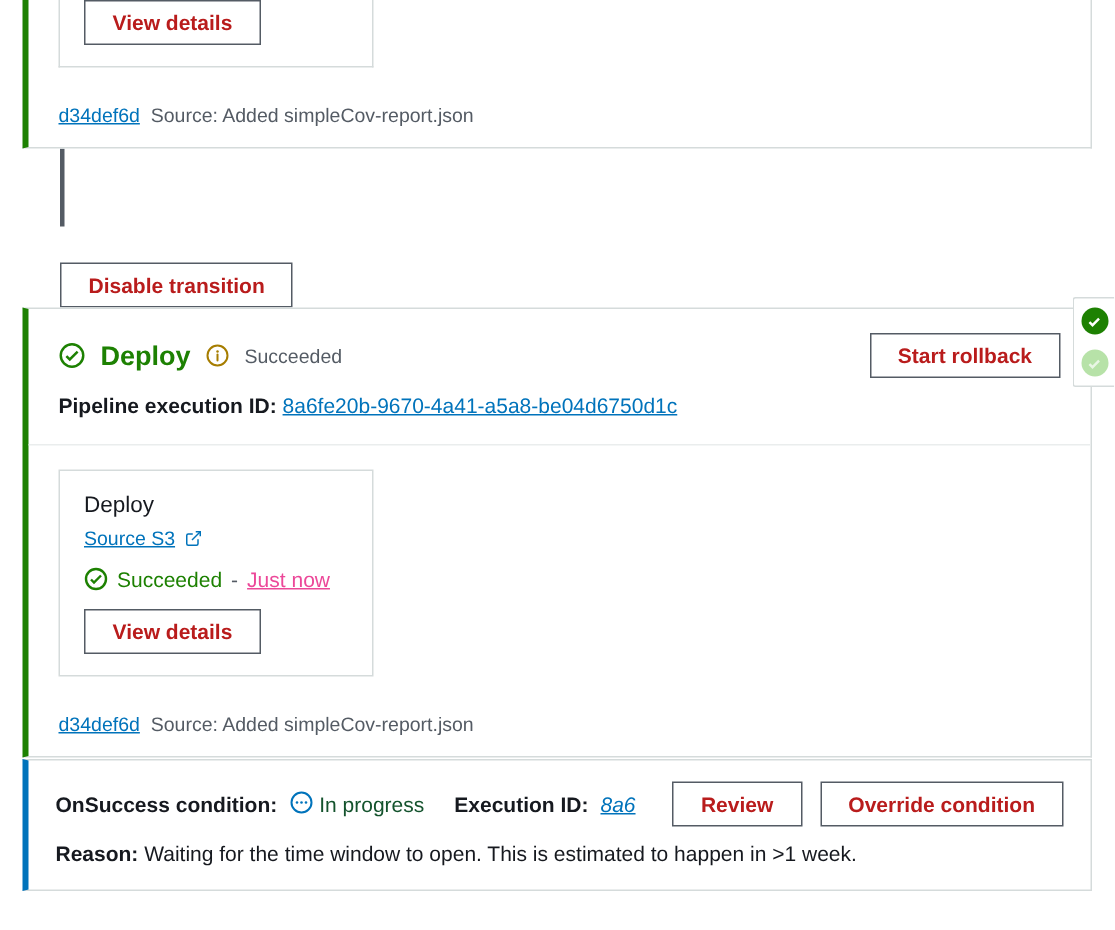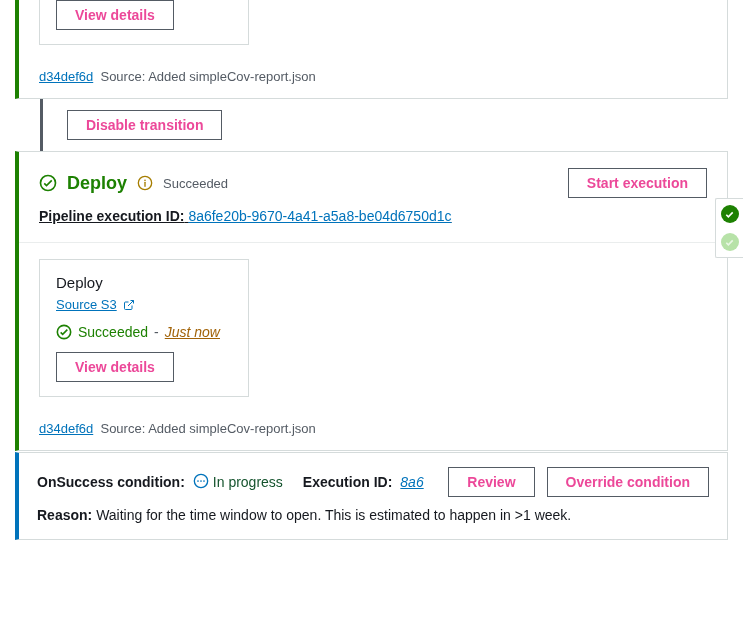--- a/index.html
+++ b/index.html
@@ -28,21 +28,21 @@
       border: 1px solid #d5dbdb;
       padding: 14px 16px;
       margin: 0 0 12px 20px;
       width: 210px;
     }
 
     .btn {
       display: inline-block;
       border: 1px solid #545b64;
       background: #fff;
-      color: #ec4899;
+      color: #b91c1c;
       font-weight: 700;
       font-size: 14px;
       padding: 6px 18px;
       cursor: pointer;
       font-family: inherit;
     }
 
     a.link {
       color: #0073bb;
       text-decoration: underline;
@@ -74,48 +74,48 @@
     .icon-check-circle svg { width: 18px; height: 18px; }
     .icon-info {
       width: 16px; height: 16px; display: inline-flex;
     }
     .icon-info svg { width: 16px; height: 16px; }
     .status-succeeded-text { color: #545b64; font-size: 13px; }
 
     .exec-id-row {
       padding: 4px 20px 18px 20px;
       font-size: 14px;
-      text-decoration: underline;
     }
     .exec-id-row b { font-weight: 700; }
 
     .divider {
       border: none;
       border-top: 1px solid #eaeded;
       margin: 0;
     }
 
     .card-title { font-size: 15px; color: #16191f; margin-bottom: 6px; }
     .card-row { display: flex; align-items: center; gap: 6px; margin-bottom: 10px; font-size: 13px; }
     .status-line { display: flex; align-items: center; gap: 6px; font-size: 14px; margin: 12px 0; }
     .status-succeed-green { color: #1d8102; }
-    .just-now { text-decoration: underline; cursor: pointer; color: #a16207; font-style: italic; }
+    .just-now { text-decoration: underline; cursor: pointer; color: #ec4899; }
     .dash-sep { color: #545b64; }
 
     .commit-row {
       padding: 12px 0 0 20px;
       font-size: 13px;
       color: #545b64;
     }
 
     .transition-wrap {
       display: flex;
       align-items: stretch;
       margin: 0 0 0 40px;
       gap: 24px;
+      flex-direction: column;
     }
     .transition-line {
       width: 3px;
       background: #545b64;
       min-height: 52px;
     }
     .transition-btn-wrap {
       display: flex; align-items: center;
     }
 
@@ -202,21 +202,21 @@
       <span class="deploy-title">Deploy</span>
       <span class="icon-info">
         <svg viewBox="0 0 24 24" fill="none" stroke="#a67d00" stroke-width="2">
           <circle cx="12" cy="12" r="10"></circle>
           <line x1="12" y1="8" x2="12" y2="8" stroke-width="2.5" stroke-linecap="round"></line>
           <line x1="12" y1="11" x2="12" y2="17" stroke-linecap="round"></line>
         </svg>
       </span>
       <span class="status-succeeded-text">Succeeded</span>
     </div>
-    <button class="btn">Start execution</button>
+    <button class="btn">Start rollback</button>
   </div>
   <div class="exec-id-row">
     <b>Pipeline execution ID:</b>
     <a class="link">8a6fe20b-9670-4a41-a5a8-be04d6750d1c</a>
   </div>
 
   <hr class="divider">
 
   <div style="height:16px;"></div>
 

